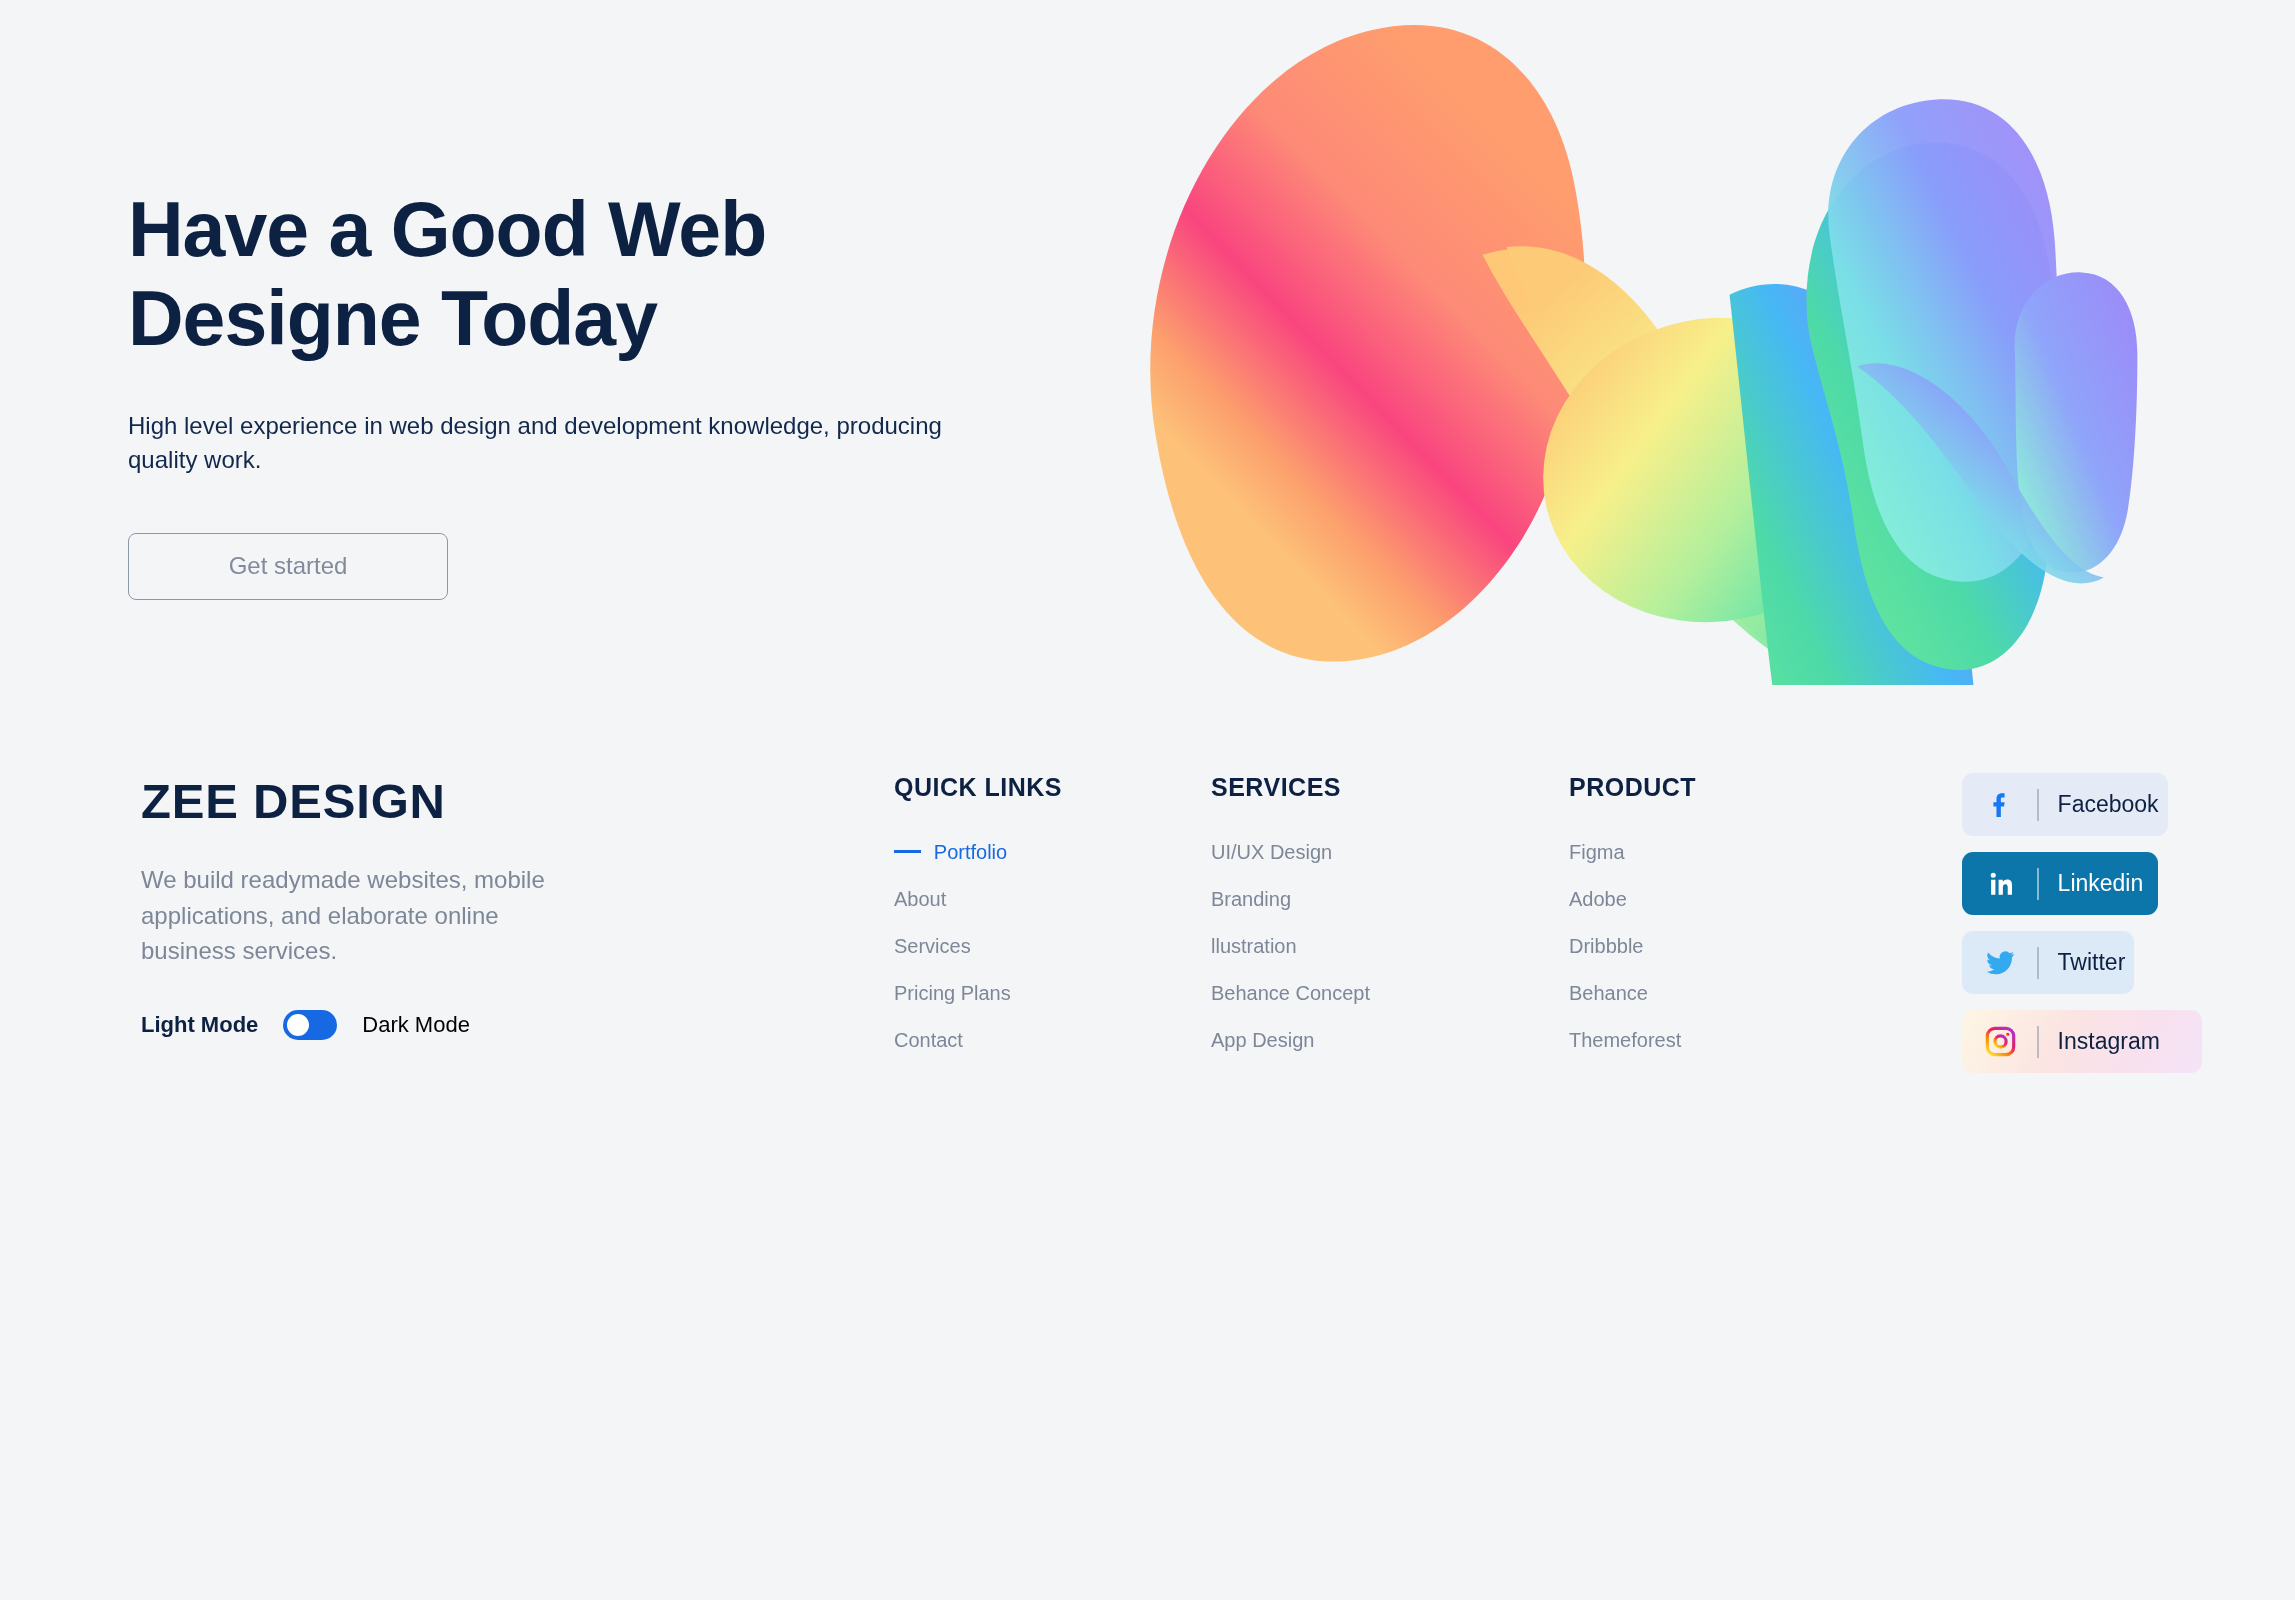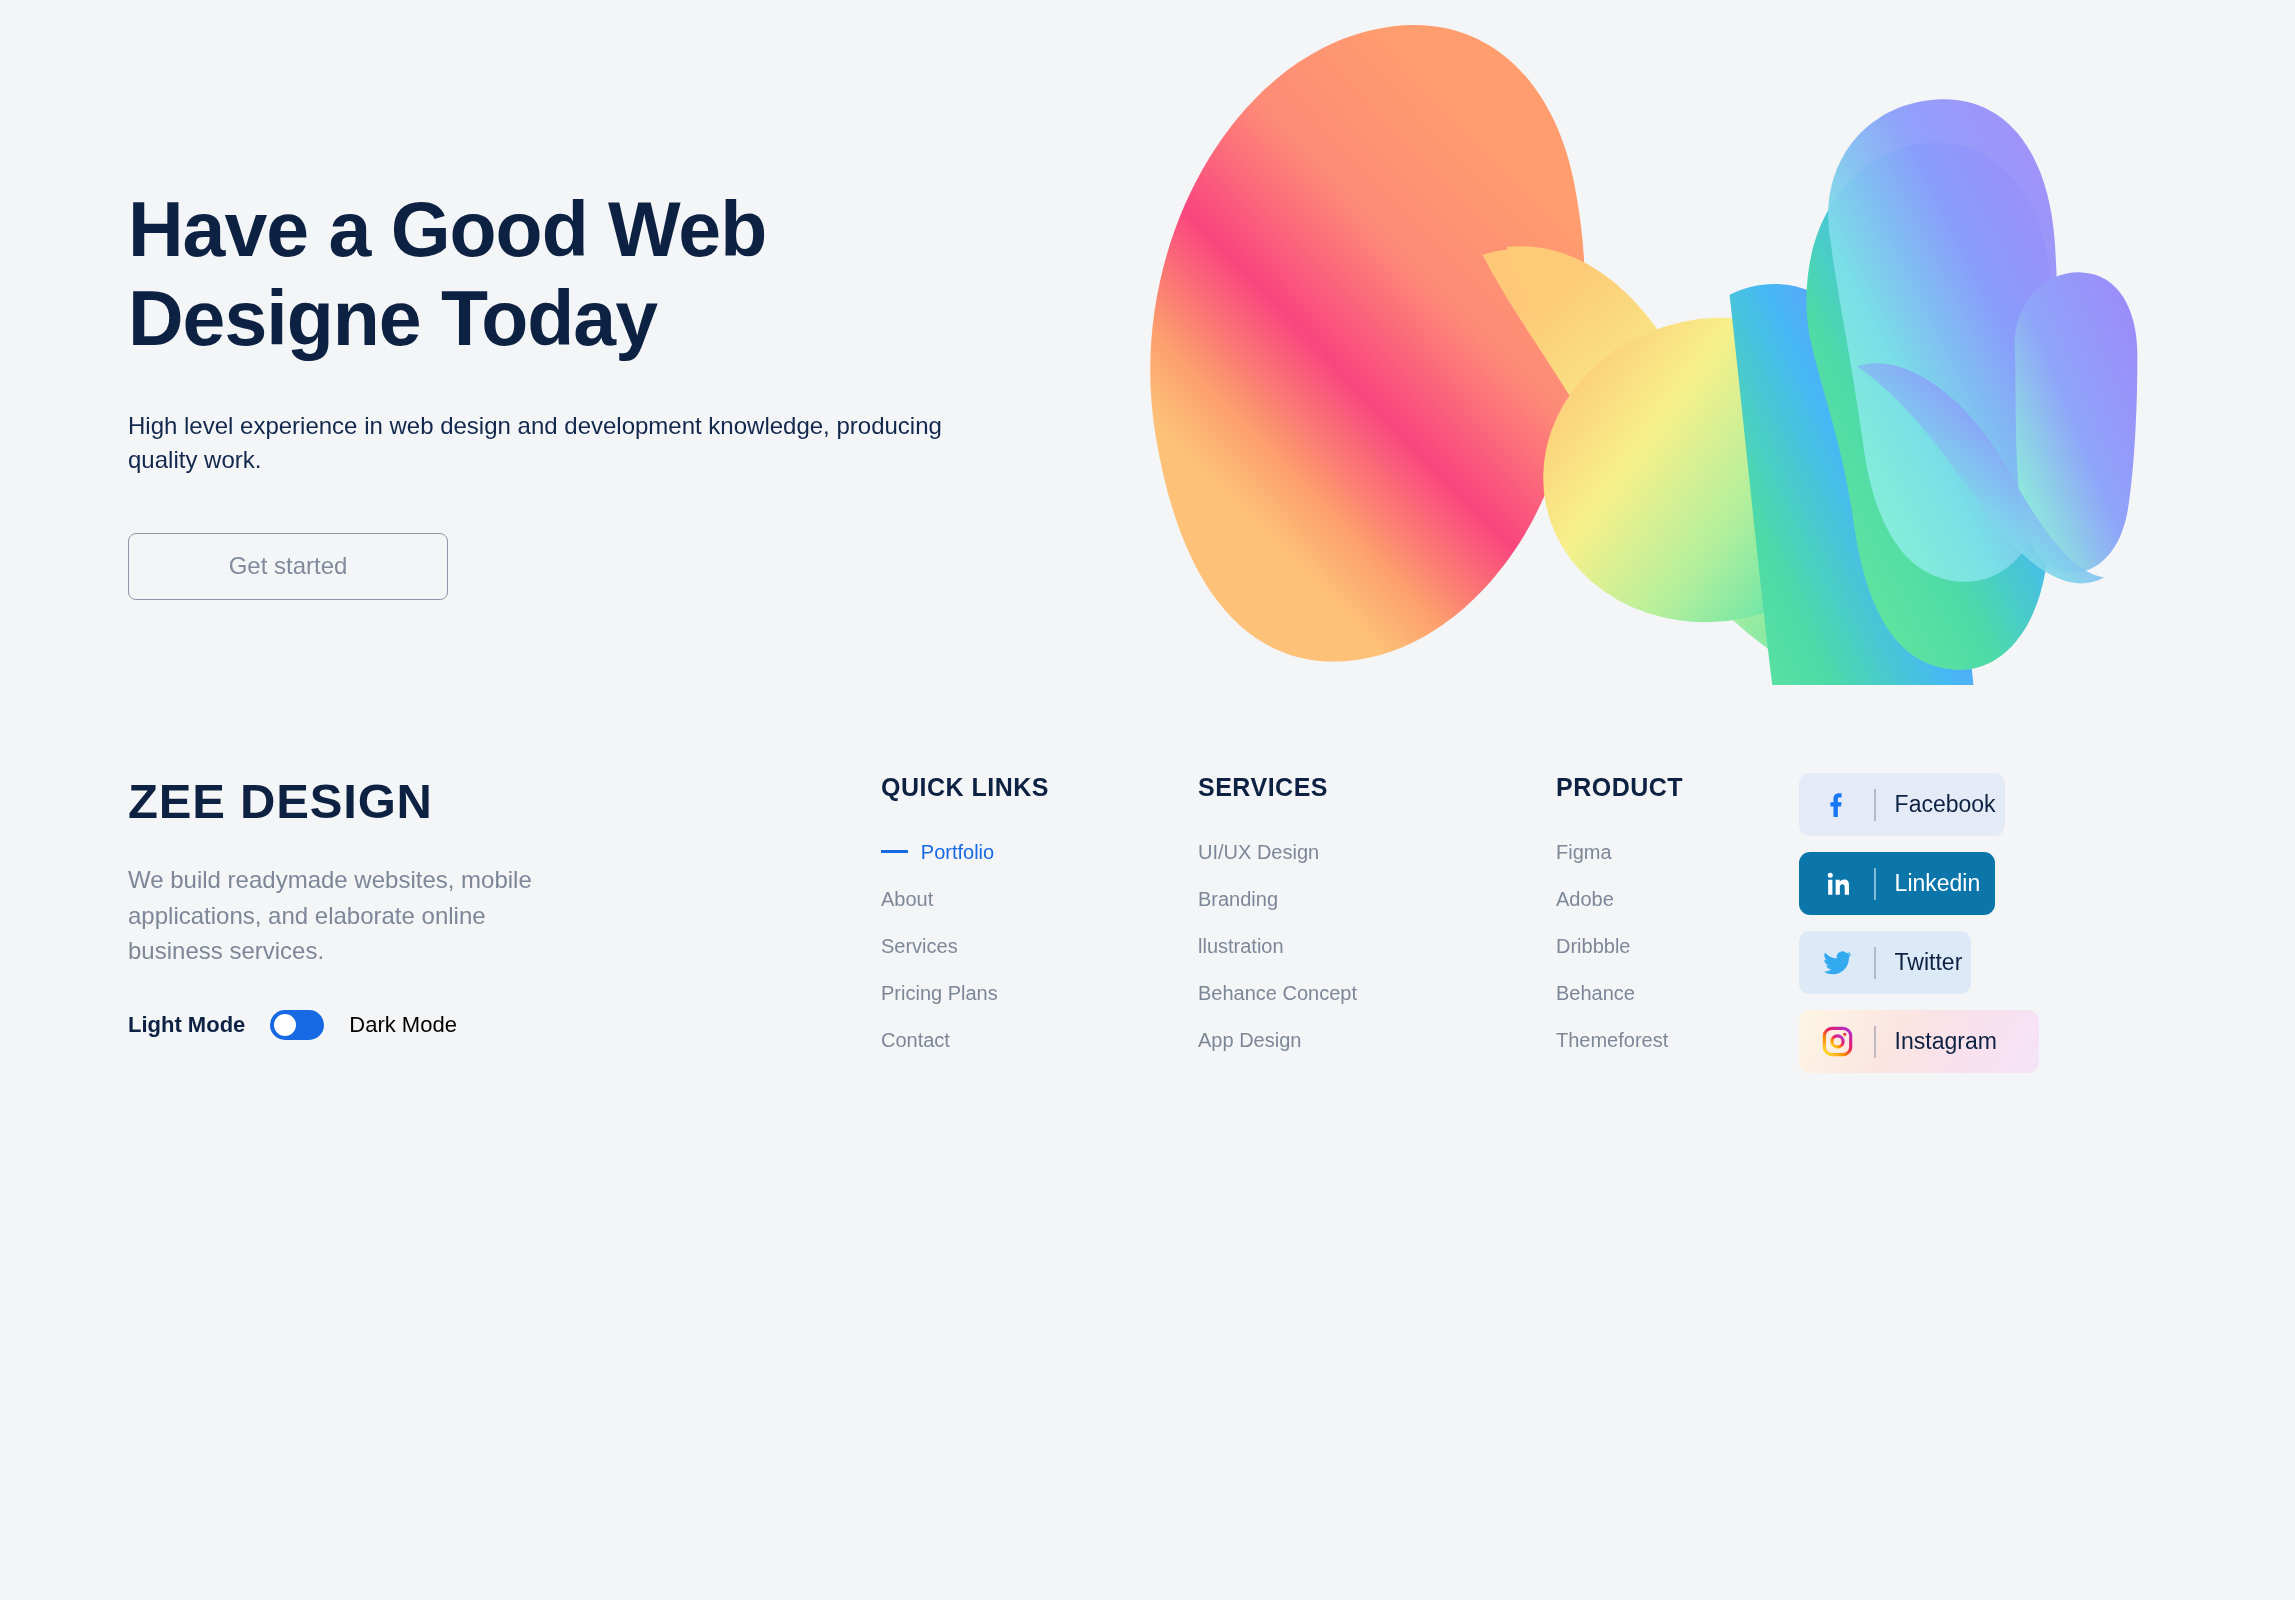--- a/index.html
+++ b/index.html
@@ -72,33 +72,34 @@
     width: 1036px;
     height: 693px;
   }
   #hero-art svg { display: block; width: 100%; height: 100%; }
 
   
   #footer {
     position: absolute;
     left: 0; top: 717px;
     width: 2295px;
+    padding-left: 13px;
   }
 
   #footer-grid {
     position: relative;
     height: 574px;
   }
 
   .fcol { position: absolute; top: 56px; }
   #col-brand   { left: 128px;  width: 558px; }
   #col-quick   { left: 841px; width: 319px; margin-left: 40px; }
   #col-serv    { left: 1198px; width: 335px; }
   #col-prod    { left: 1556px; width: 319px; }
-  #col-social  { left: 1799px; width: 263px; }
+  #col-social  { left: 1949px; width: 263px; }
 
   #brand-name {
     font-size: 49px;
     font-weight: bold;
     color: #0d2142;
     letter-spacing: 0.8px;
   }
   #brand-desc {
     margin-top: 33px;
     font-size: 24px;

